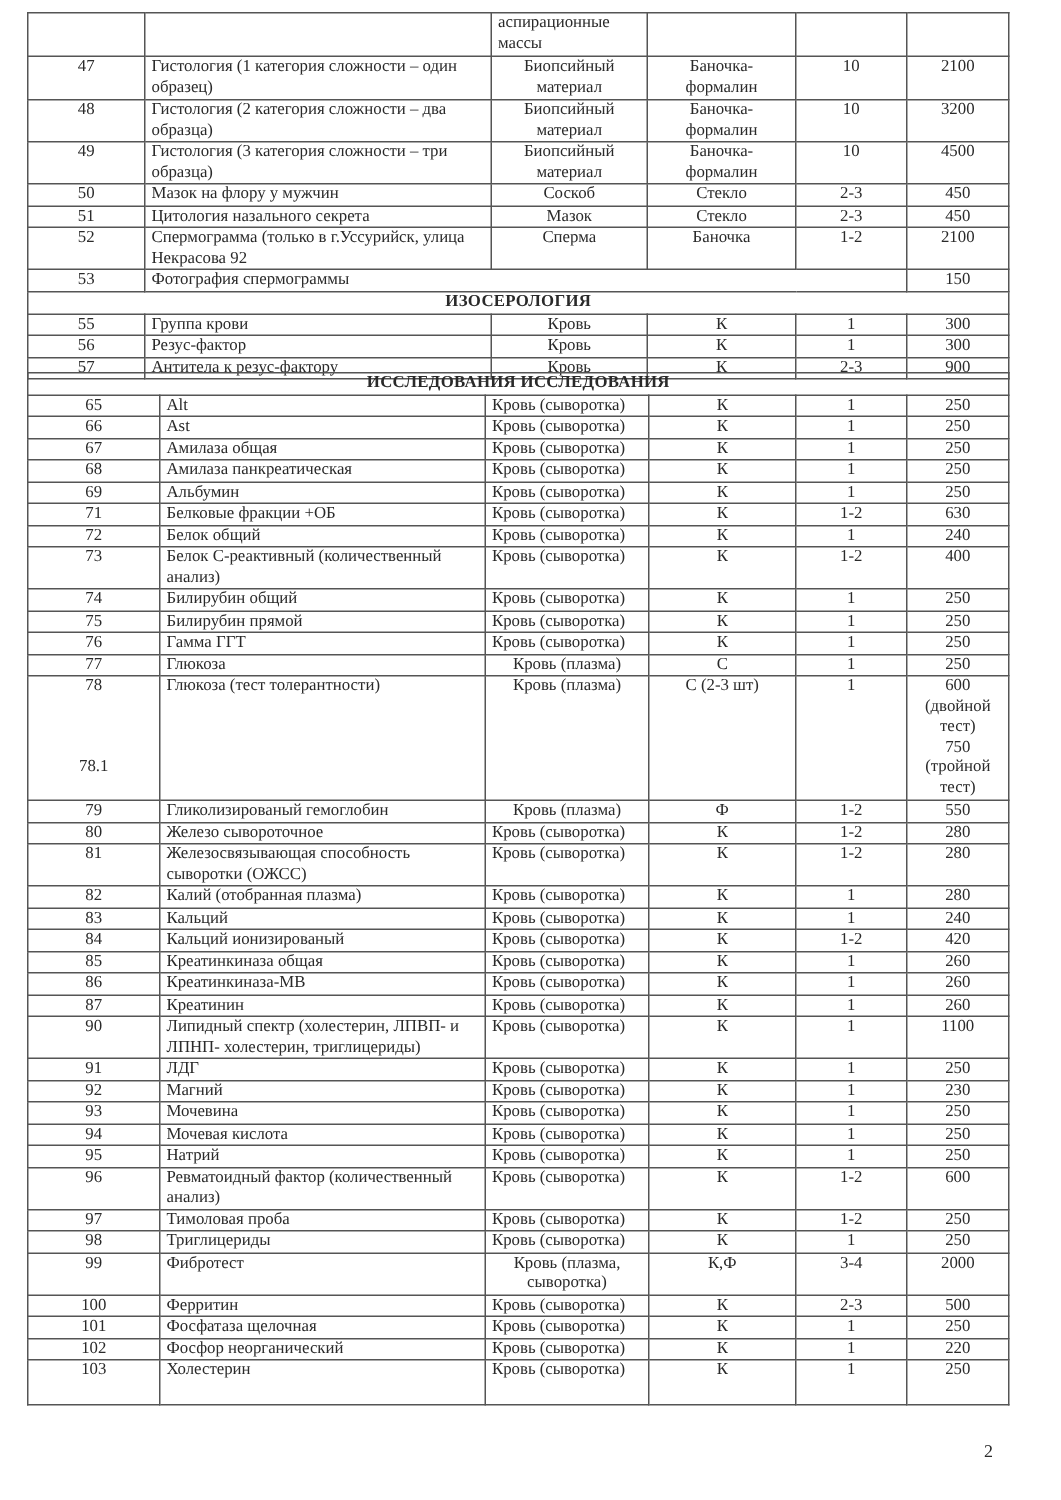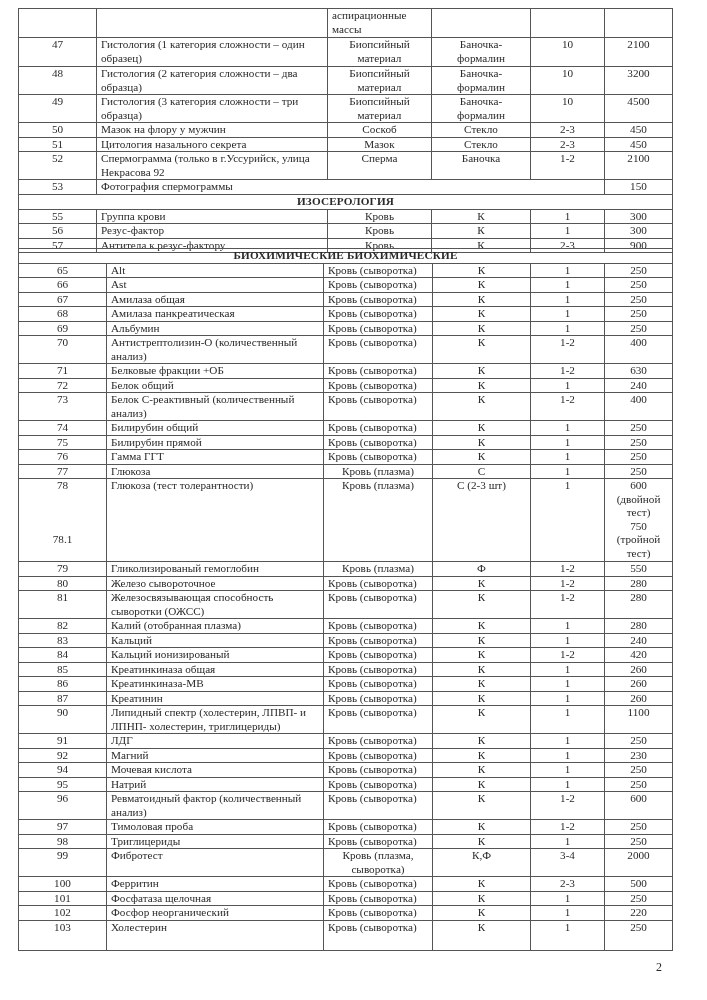--- a/index.html
+++ b/index.html
@@ -127,21 +127,21 @@
     <colgroup>
       <col style="width:88px">
         <col style="width:217px">
         <col style="width:109px">
       <col style="width:98px">
         <col style="width:74px">
         <col style="width:68px">
     </colgroup>
     <tbody id="t2-body">
         <tr class="section" style="height: 14px;">
-          <td class="" colspan="6">БИОХИМИЧЕСКИЕ БИОХИМИЧЕСКИЕ</td>
+          <td class="" colspan="6">ИССЛЕДОВАНИЯ ИССЛЕДОВАНИЯ</td>
         </tr>
         <tr style="height: 14px;">
           <td class="num">65</td>
           <td class="l">Alt</td>
           <td class="l">Кровь (сыворотка)</td>
           <td class="c">К</td>
           <td class="c">1</td>
           <td class="c">250</td>
         </tr>
         <tr style="height: 14px;">
@@ -168,28 +168,20 @@
           <td class="c">1</td>
           <td class="c">250</td>
         </tr>
         <tr style="height: 14px;">
           <td class="num">69</td>
           <td class="l">Альбумин</td>
           <td class="l">Кровь (сыворотка)</td>
           <td class="c">К</td>
           <td class="c">1</td>
           <td class="c">250</td>
-        </tr>
-        <tr style="height: 28px;">
-          <td class="num">70</td>
-          <td class="l">Антистрептолизин-О (количественный анализ)</td>
-          <td class="l">Кровь (сыворотка)</td>
-          <td class="c">К</td>
-          <td class="c">1-2</td>
-          <td class="c">400</td>
         </tr>
         <tr style="height: 14px;">
           <td class="num">71</td>
           <td class="l">Белковые фракции +ОБ</td>
           <td class="l">Кровь (сыворотка)</td>
           <td class="c">К</td>
           <td class="c">1-2</td>
           <td class="c">630</td>
         </tr>
         <tr style="height: 14px;">
@@ -344,20 +336,28 @@
         </tr>
         <tr style="height: 14px;">
           <td class="num">92</td>
           <td class="l">Магний</td>
           <td class="l">Кровь (сыворотка)</td>
           <td class="c">К</td>
           <td class="c">1</td>
           <td class="c">230</td>
         </tr>
         <tr style="height: 14px;">
+          <td class="num">93</td>
+          <td class="l">Мочевина</td>
+          <td class="l">Кровь (сыворотка)</td>
+          <td class="c">К</td>
+          <td class="c">1</td>
+          <td class="c">250</td>
+        </tr>
+        <tr style="height: 14px;">
           <td class="num">94</td>
           <td class="l">Мочевая кислота</td>
           <td class="l">Кровь (сыворотка)</td>
           <td class="c">К</td>
           <td class="c">1</td>
           <td class="c">250</td>
         </tr>
         <tr style="height: 14px;">
           <td class="num">95</td>
           <td class="l">Натрий</td>

